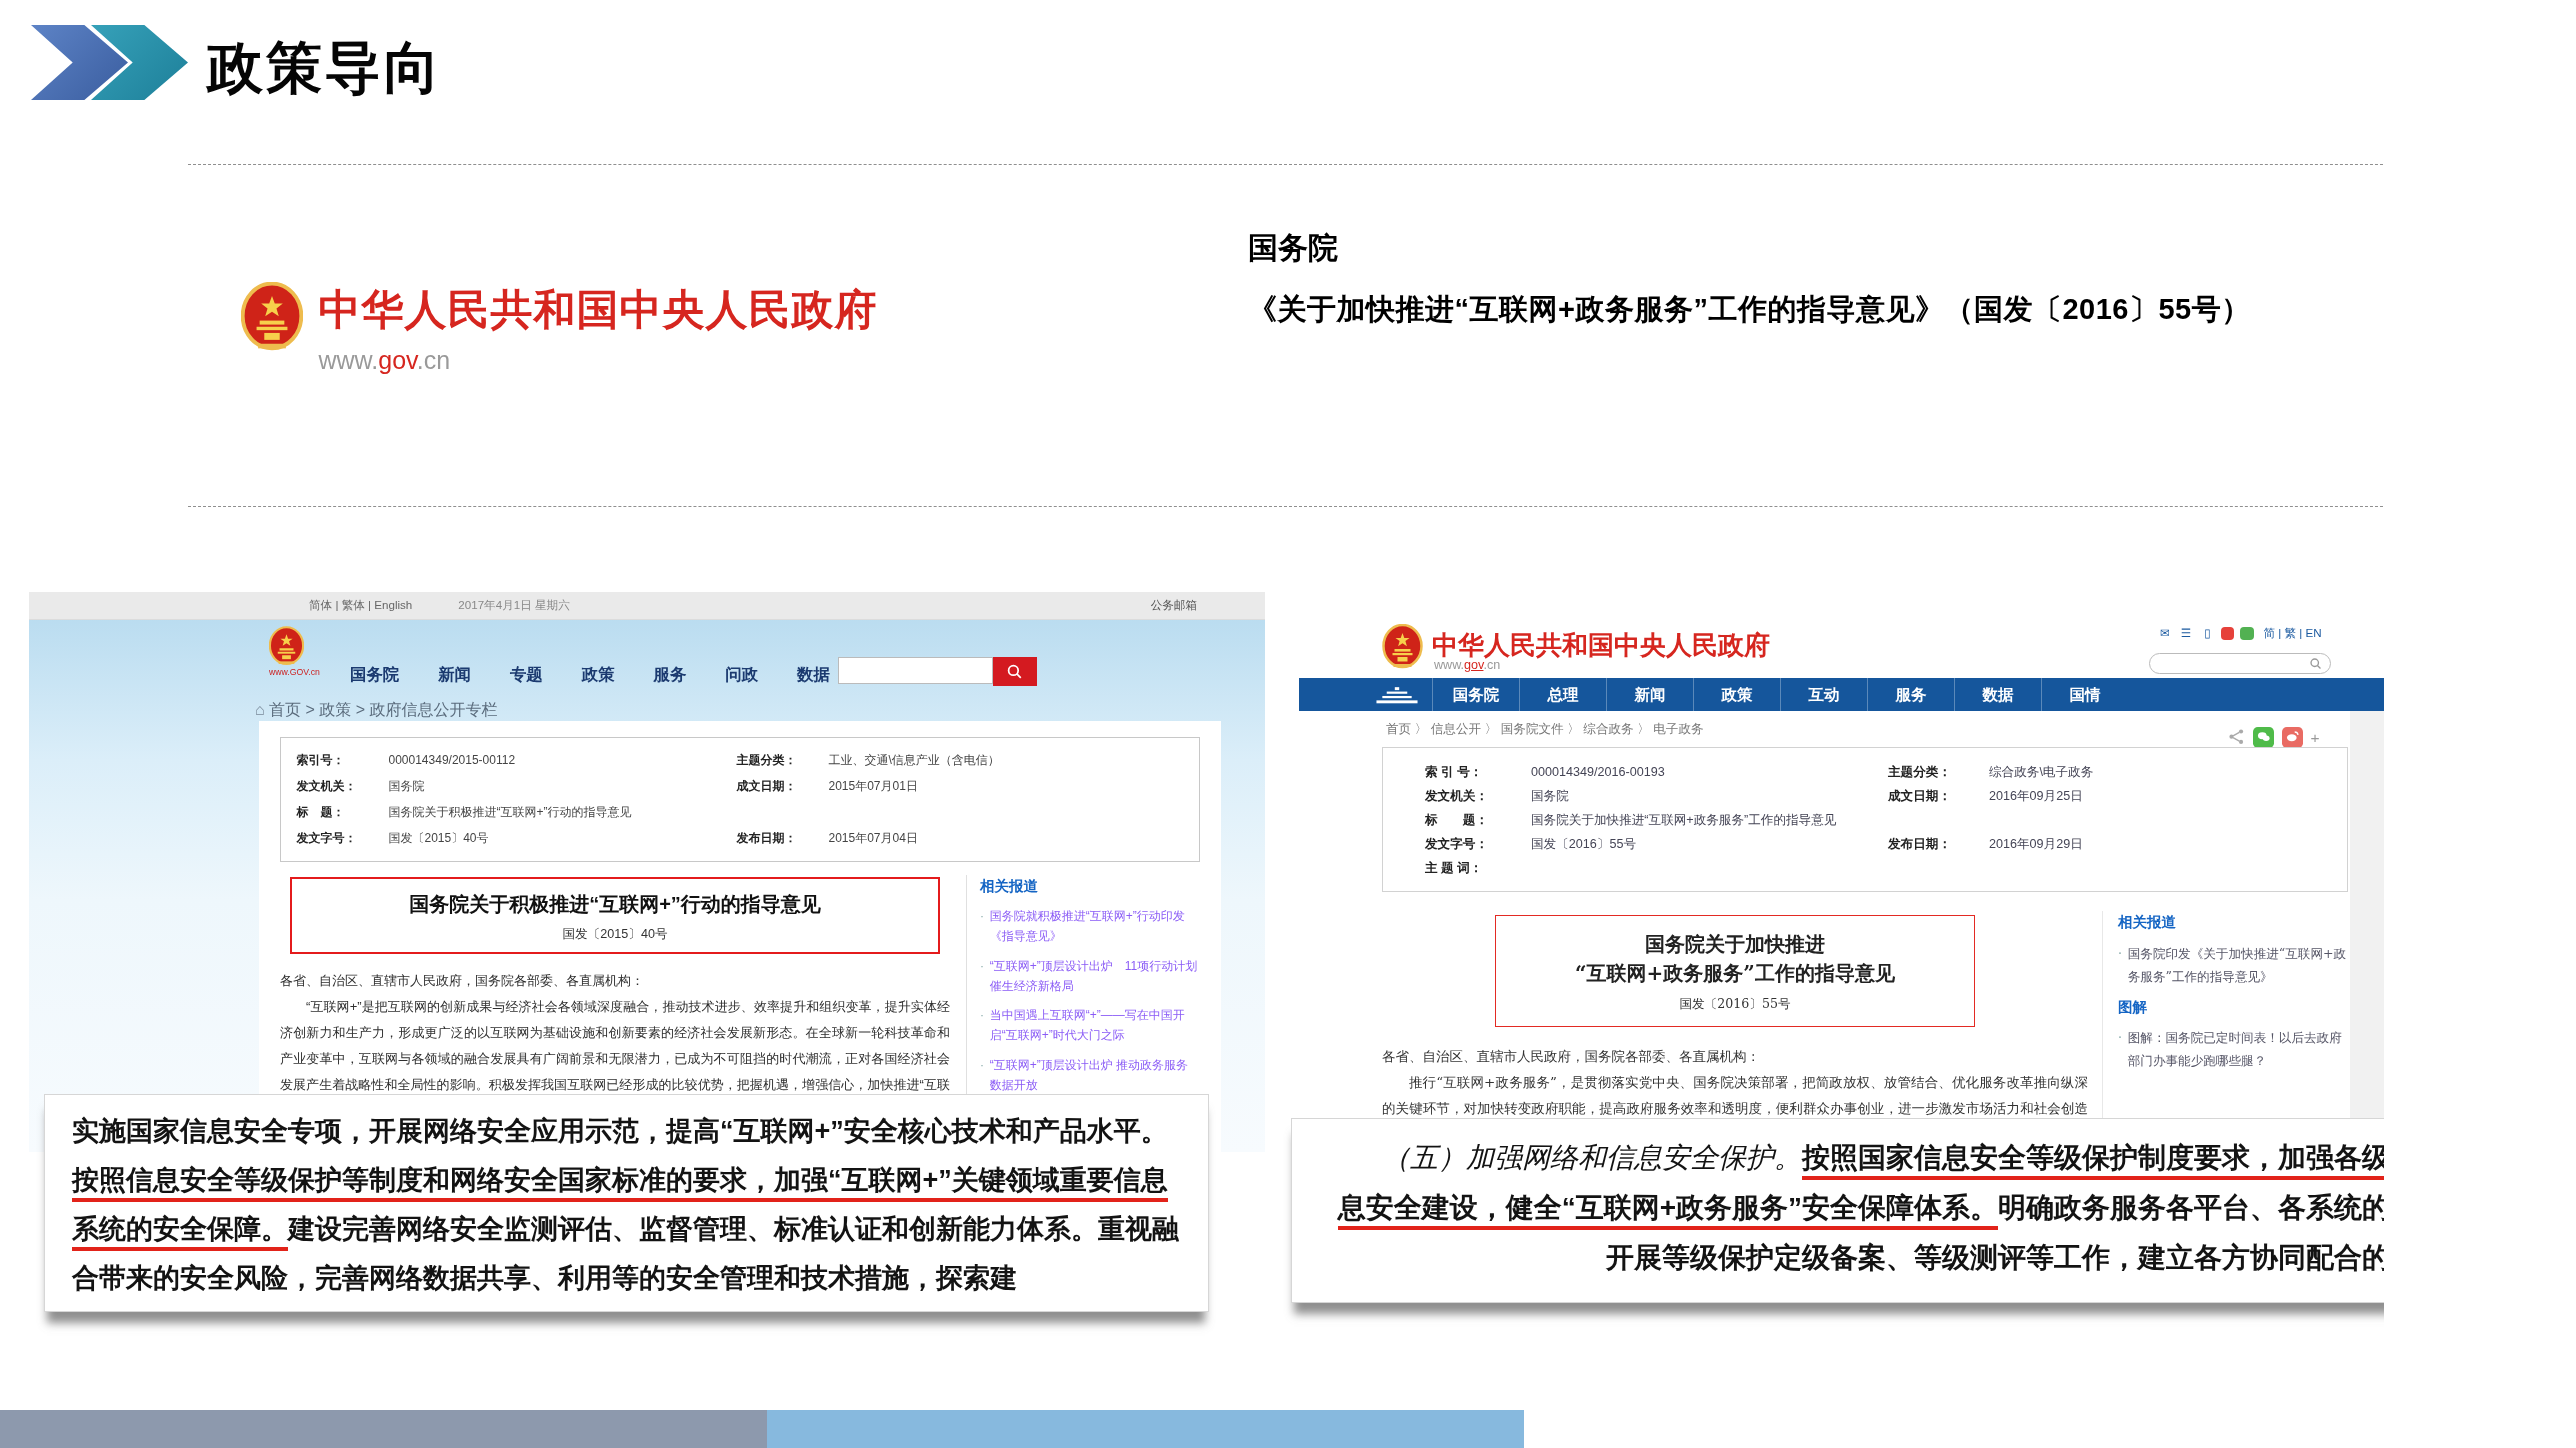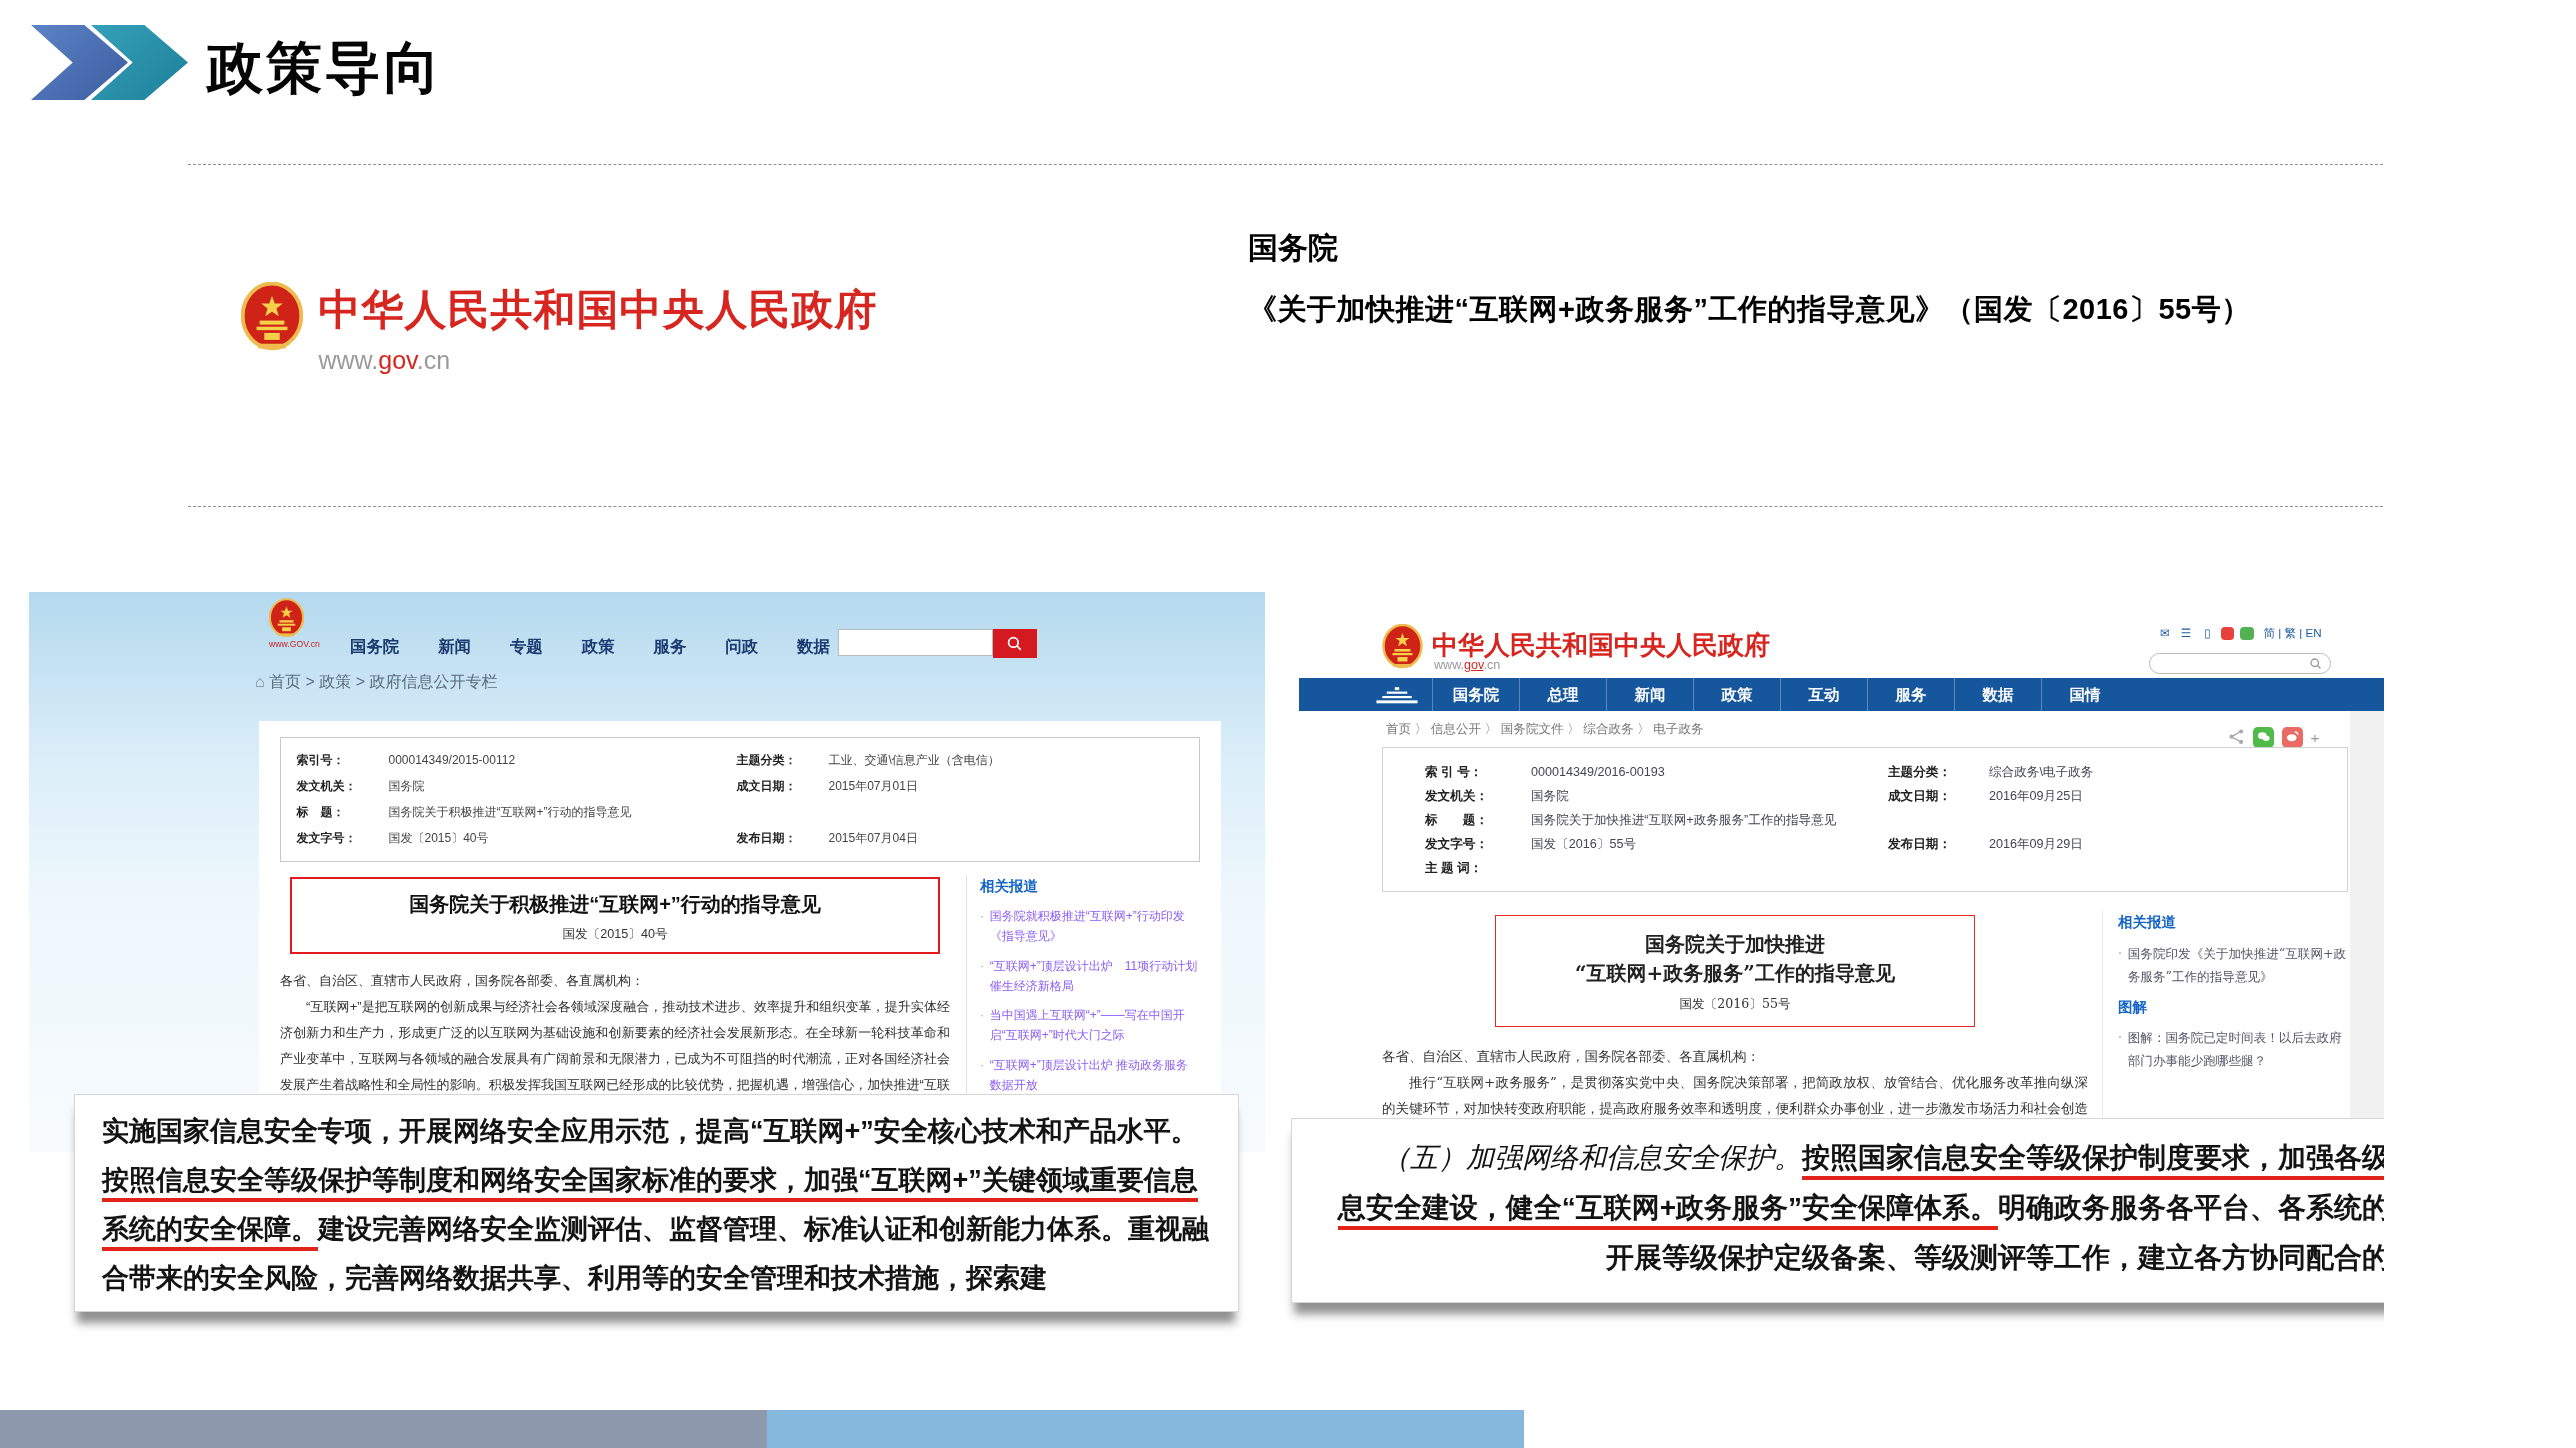--- a/index.html
+++ b/index.html
@@ -101,21 +101,21 @@
   .sr-doc-no{font-size:12.6px;margin-top:7.7px;color:#333;}
   .sr-par{font-size:13.5px;line-height:26px;color:#333;text-align:justify;}
   .sr-par.indent{text-indent:2em;}
   .sr-side{width:230px;padding-left:15.5px;border-left:1px solid #e8e8e8;font-family:"DejaVu Serif","Liberation Serif",serif;}
   .sr-side .side-title{font-size:14.5px;color:#1565c4;font-family:"Liberation Sans",sans-serif;}
   .sr-side .side-item{color:#556;font-size:12.6px;line-height:23px;}
 
   
   .card{position:absolute;background:#fff;border:1px solid #d6d6d6;z-index:6;overflow:hidden;
         box-shadow:0 13.5px 8.7px -2.9px rgba(96,96,96,.7);color:#131313;}
-  #card-left{left:74px;top:1094px;width:1109px;height:193px;padding:11.6px 27px;
+  #card-left{left:44px;top:1094px;width:1109px;height:193px;padding:11.6px 27px;
              font-size:27px;line-height:49px;font-weight:600;}
   #card-right{left:1291px;top:1118px;width:1215px;height:156px;padding:13.5px 23px;
               font-size:28px;line-height:50px;font-weight:600;}
   #card-right .body{text-indent:2em;text-align:right;}
   .redline{border-bottom:4.8px solid #e2231a;padding-bottom:3.9px;box-decoration-break:clone;-webkit-box-decoration-break:clone;}
   .kai{font-family:"DejaVu Serif","Liberation Serif",serif;font-style:italic;font-weight:500;}
 
   
   #bar-gray{position:absolute;left:0;top:1410px;width:767px;height:39px;background:#8d99ad;}
   #bar-blue{position:absolute;left:767px;top:1410px;width:757px;height:39px;background:#87b9de;}
@@ -156,20 +156,25 @@
       <div class="t2"><span>www.</span><span class="gov">gov</span><span>.cn</span></div>
     </div>
   </div>
   <div id="policy-block">
     <div class="org">国务院</div>
     <div class="doc">《关于加快推进“互联网+政务服务”工作的指导意见》（国发〔2016〕55号）</div>
   </div>
   <div class="dashline" id="dash2"></div>
 
   <div id="shot-left">
+    <div class="sl-topbar">
+      <span>简体 | 繁体 | English</span>
+      <span class="date">2017年4月1日 星期六</span>
+      <span class="mail">公务邮箱</span>
+    </div>
     <div class="sl-hd">
       <div class="sl-emblem">
         <svg class="emblem emblem-sm" viewBox="0 0 40 46">
             <use href="#emblem-shape"></use>
           </svg>
         <div class="cap">www.GOV.cn</div>
       </div>
       <div class="sl-nav">
         <span>国务院</span>
         <span>新闻</span>

